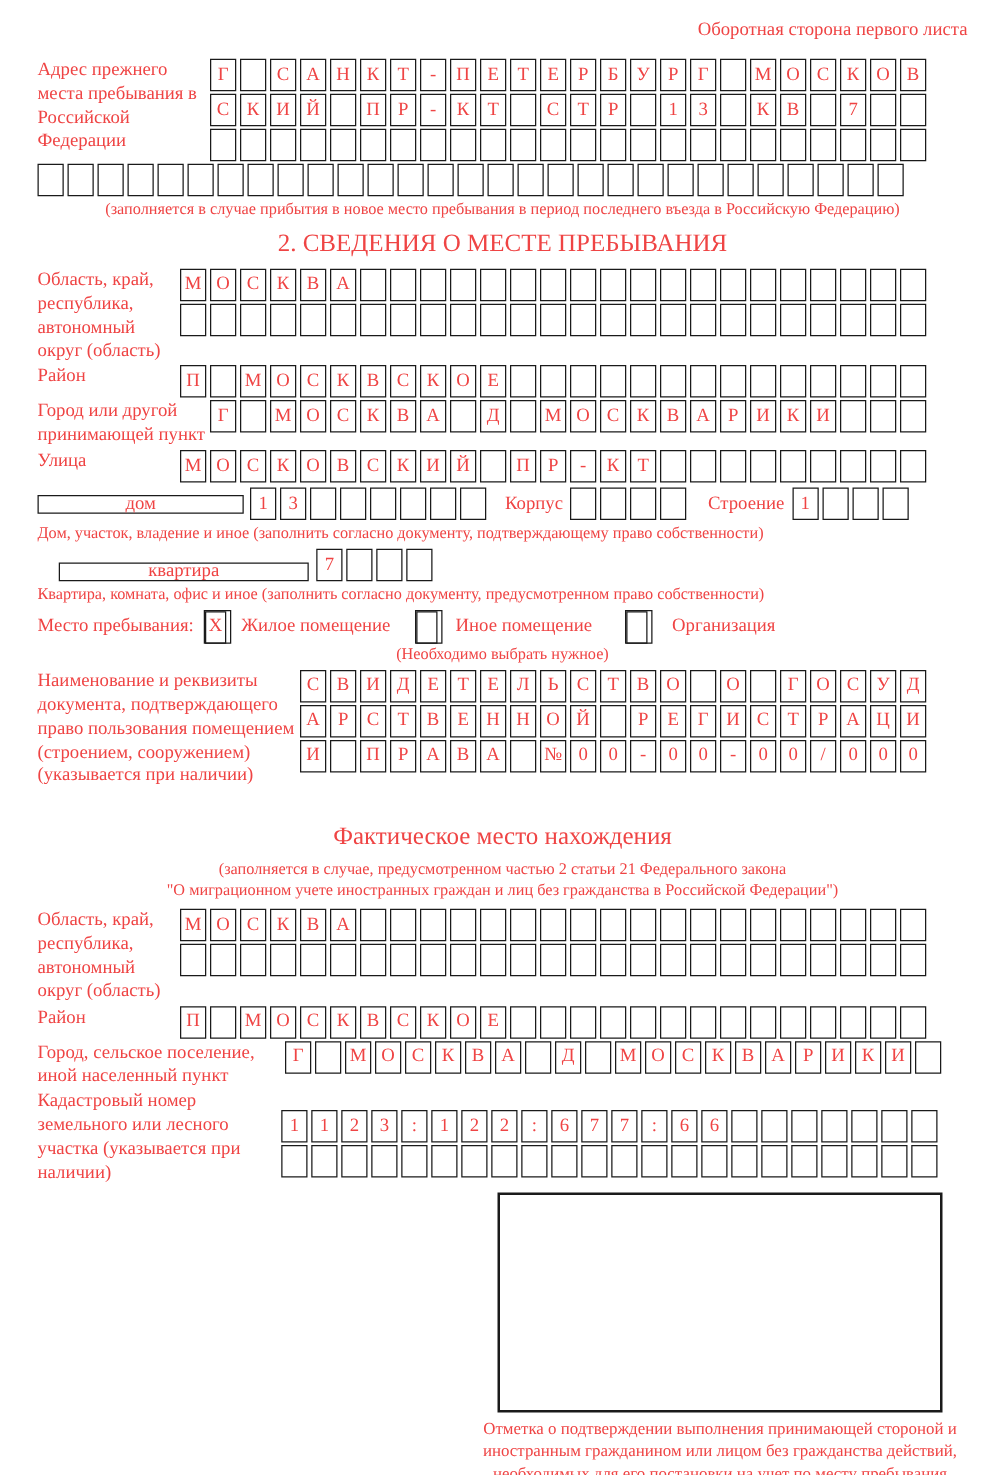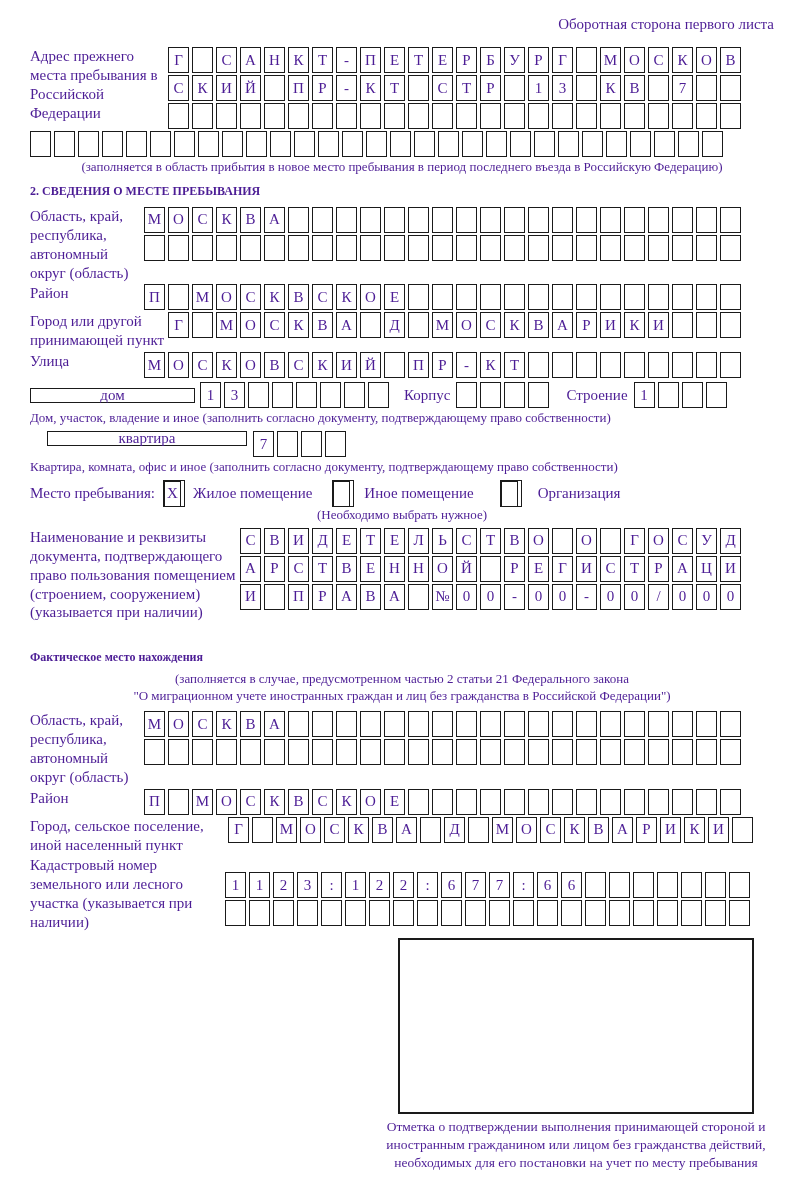--- a/index.html
+++ b/index.html
@@ -1,39 +1,39 @@
 <!DOCTYPE html>
 <html lang="ru"><head>
 <meta charset="utf-8">
 <style>
   html,body{margin:0;padding:0;background:#fff;}
   .page{
     position:relative;
     width:800px;height:1180px;
     overflow:hidden;
     background:#fff;
-    color:#4c1d95;
+    color:#ef4444;
     font-family:"Liberation Serif","DejaVu Serif",serif;
     box-sizing:border-box;
     padding:16px 26px 0 30px;
   }
   .hdr-note{text-align:right;font-size:15px;margin-bottom:14px;}
   .row{display:flex;align-items:flex-start;}
   .lbl{font-size:15px;line-height:1.26;flex:0 0 auto;}
   .grid{display:flex;}
   .grid-stack{display:flex;flex-direction:column;row-gap:2px;}
   .cell{
     width:21px;height:26px;box-sizing:border-box;
     border:1.7px solid #1a1a1a;margin-right:3px;
     display:flex;align-items:center;justify-content:center;
     font-size:15px;line-height:1;
   }
   .note{font-size:13px;line-height:1.3;}
   .note-center{text-align:center;}
-  .sec-title{text-align:left;font-weight:bold;font-size:12px;margin:8px 0 8px 0;}
+  .sec-title{text-align:center;font-weight:normal;font-size:20px;margin:8px 0 8px 0;}
   .longbox{
     box-sizing:border-box;border:1.7px solid #1a1a1a;height:15px;
     display:flex;align-items:center;justify-content:center;font-size:15px;
   }
   .chk{
     width:22px;height:27px;box-sizing:border-box;border:1.7px solid #1a1a1a;
     display:flex;align-items:center;justify-content:center;font-size:15px;
   }
   .stamp-box{
     box-sizing:border-box;border:2px solid #1a1a1a;
@@ -161,21 +161,21 @@
       <span class="cell"></span>
       <span class="cell"></span>
       <span class="cell"></span>
       <span class="cell"></span>
       <span class="cell"></span>
       <span class="cell"></span>
       <span class="cell"></span>
       <span class="cell"></span>
       <span class="cell"></span>
     </div>
-  <div class="note note-center mt2">(заполняется в область прибытия в новое место пребывания в период последнего въезда в Российскую Федерацию)</div>
+  <div class="note note-center mt2">(заполняется в случае прибытия в новое место пребывания в период последнего въезда в Российскую Федерацию)</div>
 
   <div class="sec-title">2. СВЕДЕНИЯ О МЕСТЕ ПРЕБЫВАНИЯ</div>
 
   <div class="row">
     <div class="lbl w114">Область, край, республика, автономный округ (область)</div>
     <div class="grid-stack">
       <div class="grid">
           <span class="cell">М</span>
           <span class="cell">О</span>
           <span class="cell">С</span>
@@ -346,30 +346,30 @@
     <div class="lbl" style="margin:0 6px 0 14px;">Строение</div>
     <div class="grid">
         <span class="cell">1</span>
         <span class="cell"></span>
         <span class="cell"></span>
         <span class="cell"></span>
       </div>
   </div>
   <div class="note mt2">Дом, участок, владение и иное (заполнить согласно документу, подтверждающему право собственности)</div>
 
-  <div class="row mt4" style="align-items:flex-start;padding-left:17px;">
+  <div class="row mt4" style="align-items:flex-end;padding-left:17px;">
     <div class="longbox" style="width:200px;">квартира</div>
     <div class="grid" style="margin-left:6px;">
         <span class="cell">7</span>
         <span class="cell"></span>
         <span class="cell"></span>
         <span class="cell"></span>
       </div>
   </div>
-  <div class="note mt2">Квартира, комната, офис и иное (заполнить согласно документу, подтверждающему право собственности)</div>
+  <div class="note mt2">Квартира, комната, офис и иное (заполнить согласно документу, предусмотренном право собственности)</div>
 
   <div class="row mt4" style="align-items:center;">
     <div class="lbl">Место пребывания:</div>
     <div class="chk" style="margin:0 8px 0 8px;">
         <span class="cell">X</span>
       </div>
     <div class="lbl">Жилое помещение</div>
     <div class="chk" style="margin:0 10px 0 20px;">
         <span class="cell"></span>
       </div>

